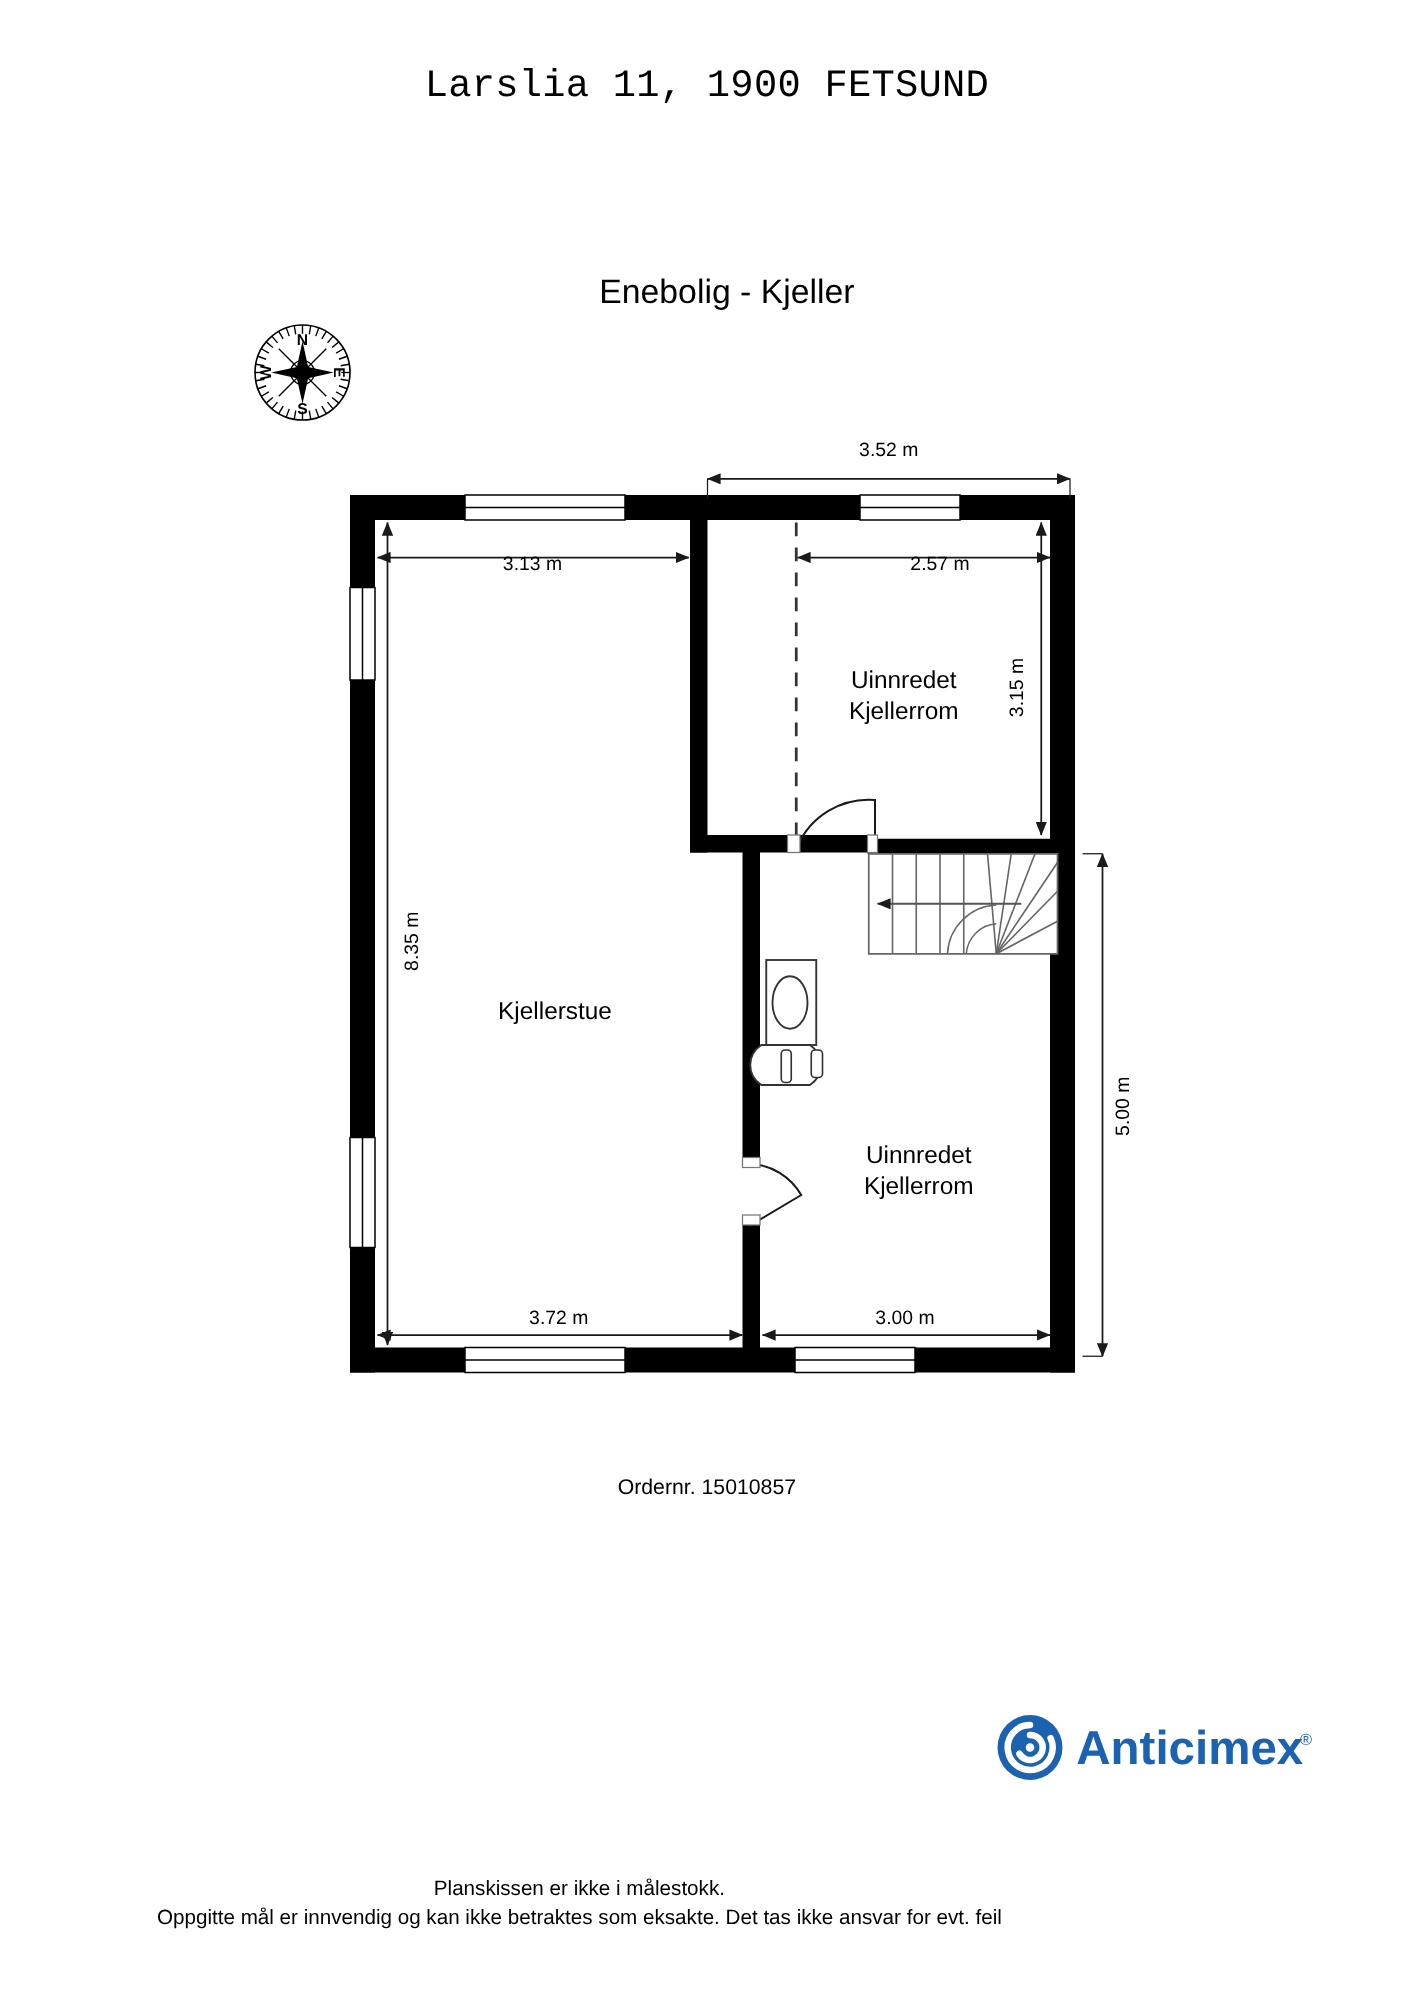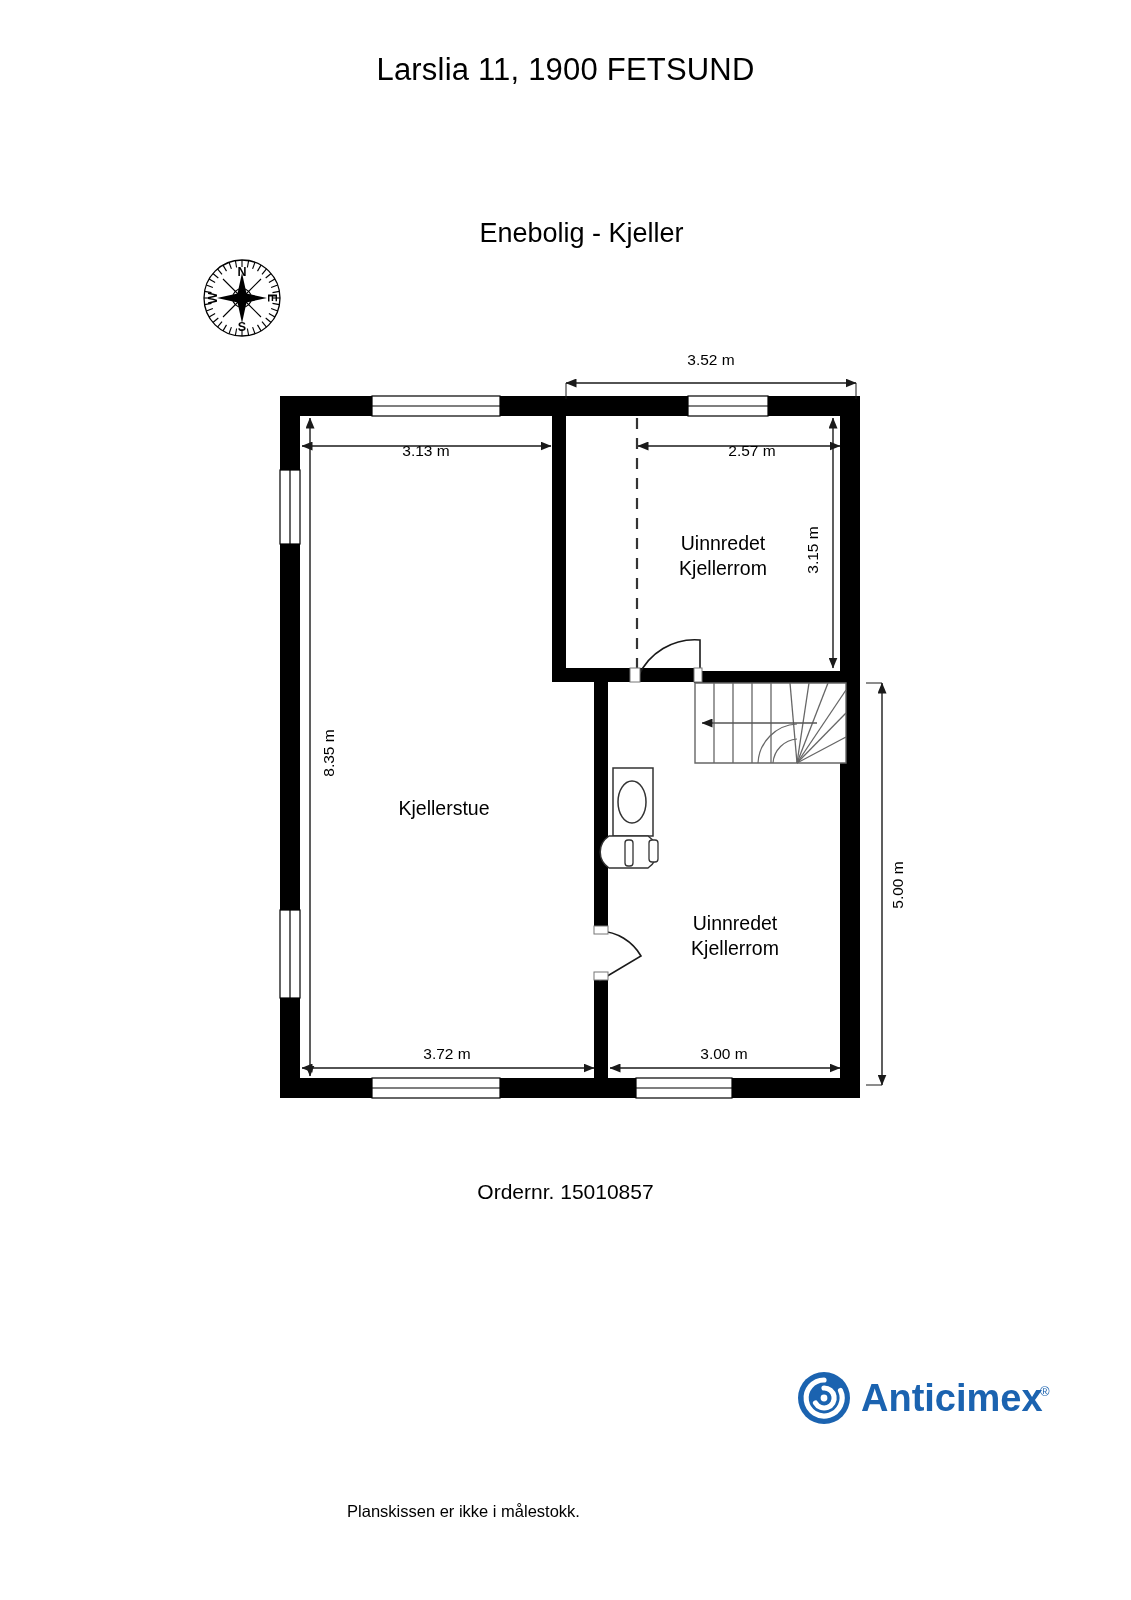--- a/index.html
+++ b/index.html
@@ -23,37 +23,38 @@
     height: 1600px;
   }
   #doc-title {
     position: absolute;
     left: 0;
     top: 52px;
     width: 1131px;
     text-align: center;
     font-size: 31px;
     letter-spacing: 0.2px;
+    font-family: Liberation Mono, monospace;
   }
   #plan-subtitle {
     position: absolute;
     left: 0;
     top: 218px;
     width: 1131px;
     text-align: center;
     font-size: 27px;
     margin-left: 16px;
   }
   #order-number {
     position: absolute;
     left: 0;
     top: 1180px;
     width: 1131px;
     text-align: center;
-    font-size: 21px;
+    font-size: 17px;
   }
   #disclaimer {
     position: absolute;
     left: 0;
     top: 1500px;
     width: 927px;
     text-align: center;
     font-size: 16.5px;
     line-height: 23px;
   }
@@ -340,15 +341,16 @@
       <path d="M29,12 A18,18 0 1 0 45.5,22.5" fill="none" stroke="#ffffff" stroke-width="5.2" stroke-linecap="round"></path>
       <path d="M29,20 A10,10 0 1 1 20.5,35" fill="none" stroke="#ffffff" stroke-width="5.2" stroke-linecap="round"></path>
       <circle cx="29" cy="30" r="3.4" fill="#ffffff"></circle>
     </g>
     <text x="66" y="43" font-family="'Liberation Sans', sans-serif" font-size="38" font-weight="bold" fill="#1b63b0">Anticimex</text>
     <text x="245" y="28" font-family="'Liberation Sans', sans-serif" font-size="13" fill="#1b63b0">®</text>
   </svg>
 
   <div id="disclaimer">
     <div>Planskissen er ikke i målestokk.</div>
+    <div>Oppgitte mål er innvendig og kan ikke betraktes som eksakte. Det tas ikke ansvar for evt. feil</div>
   </div>
 
 </div>
 
 </body></html>

